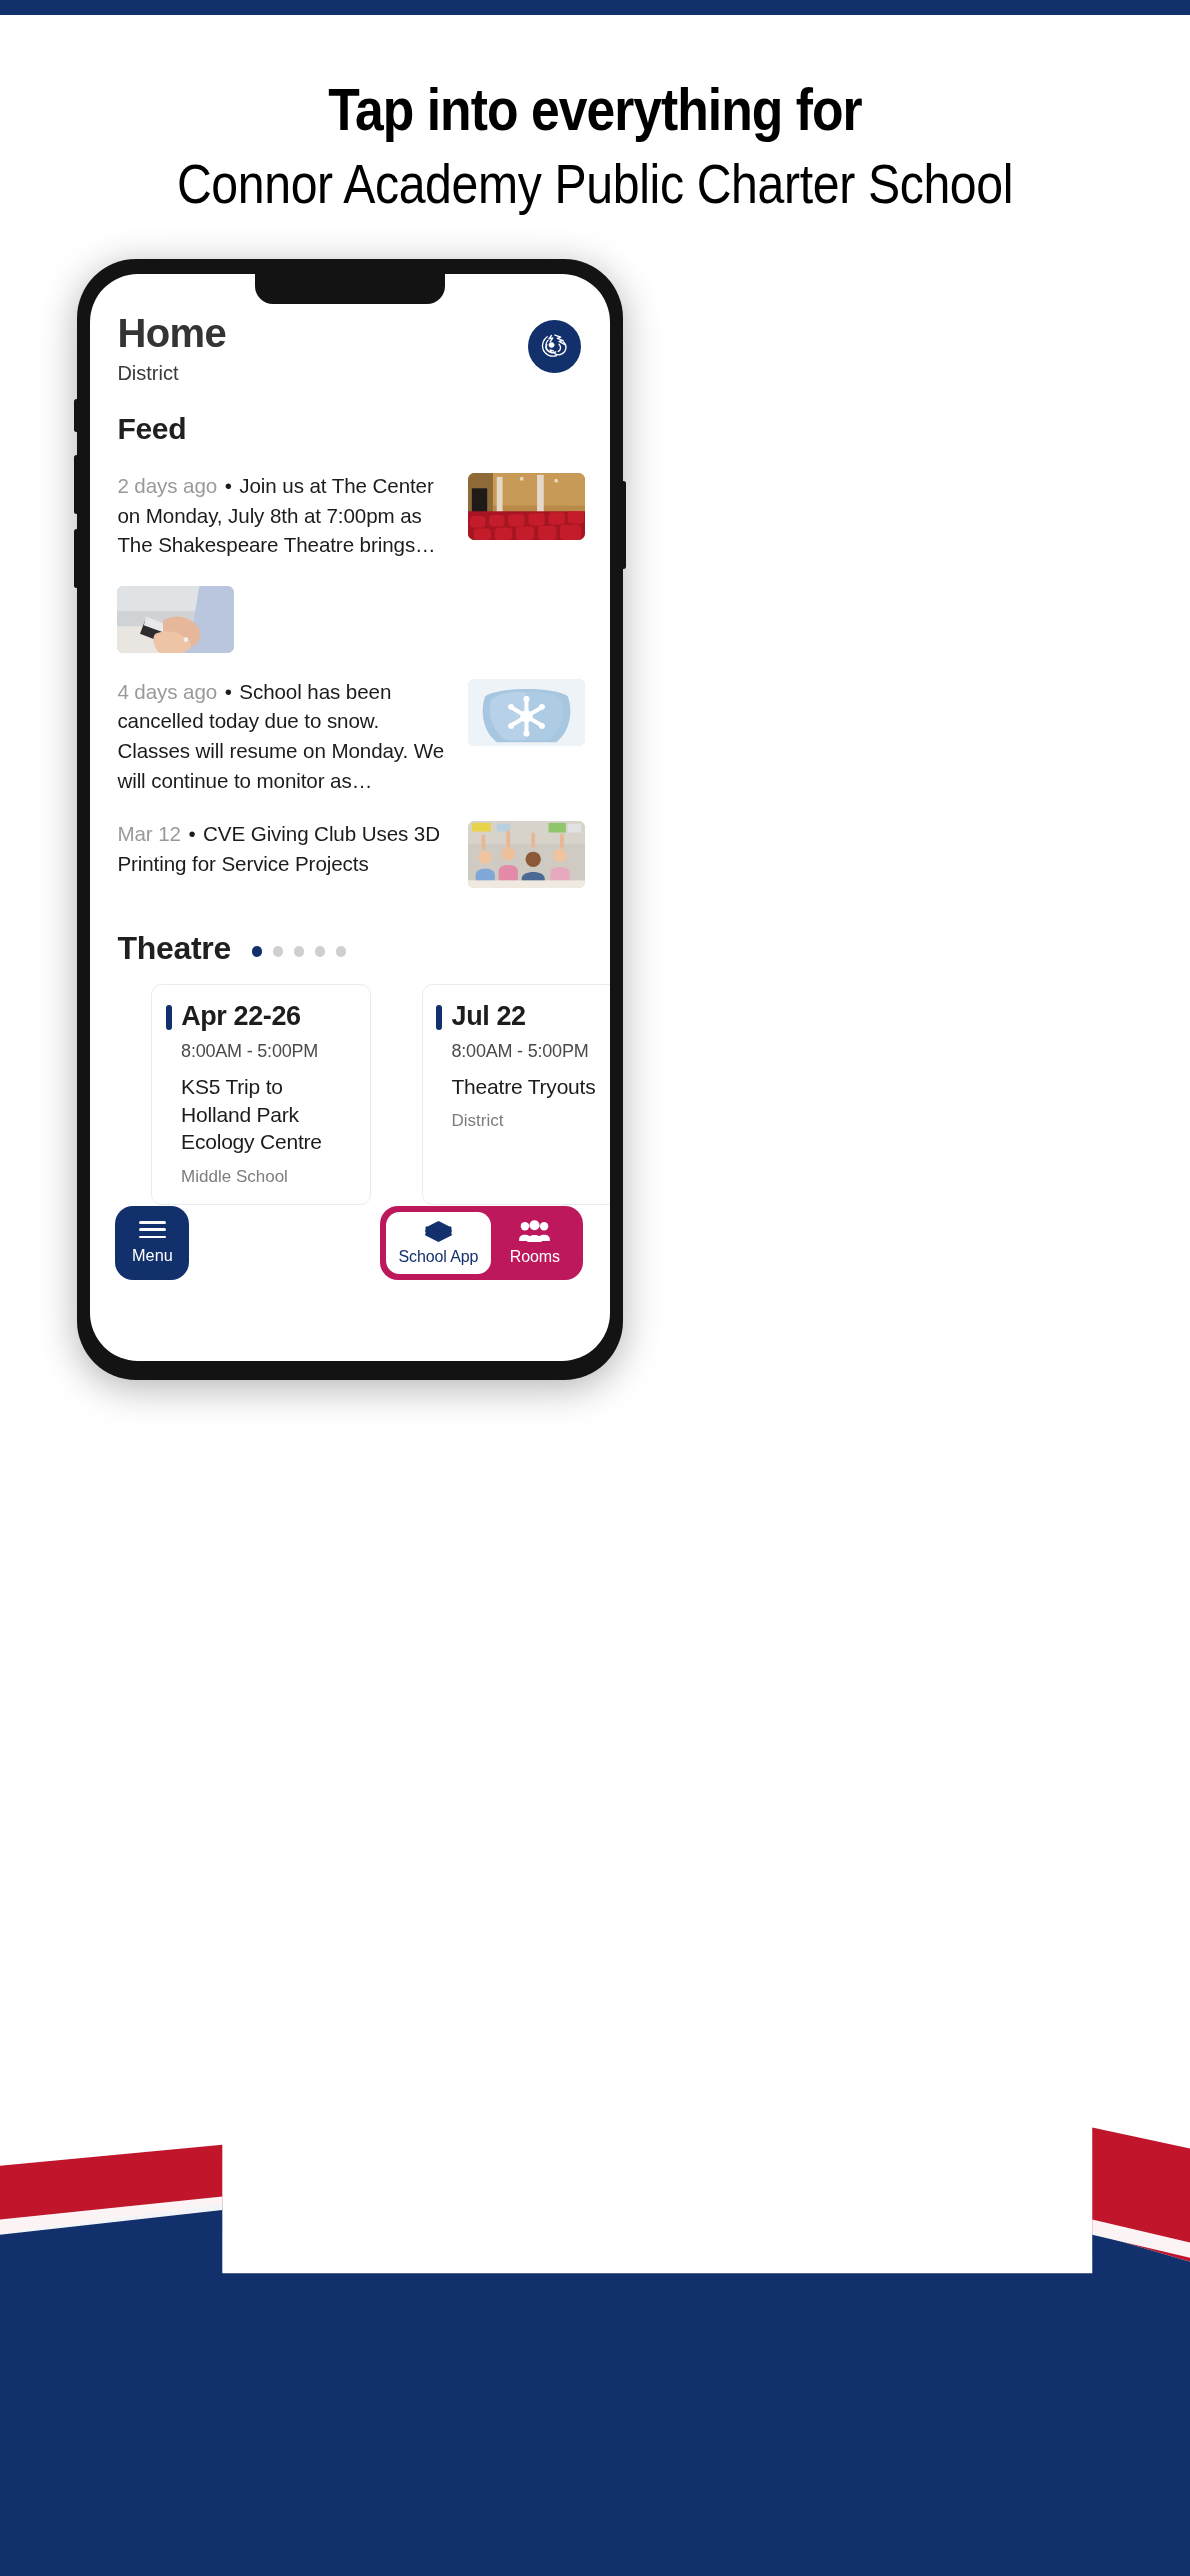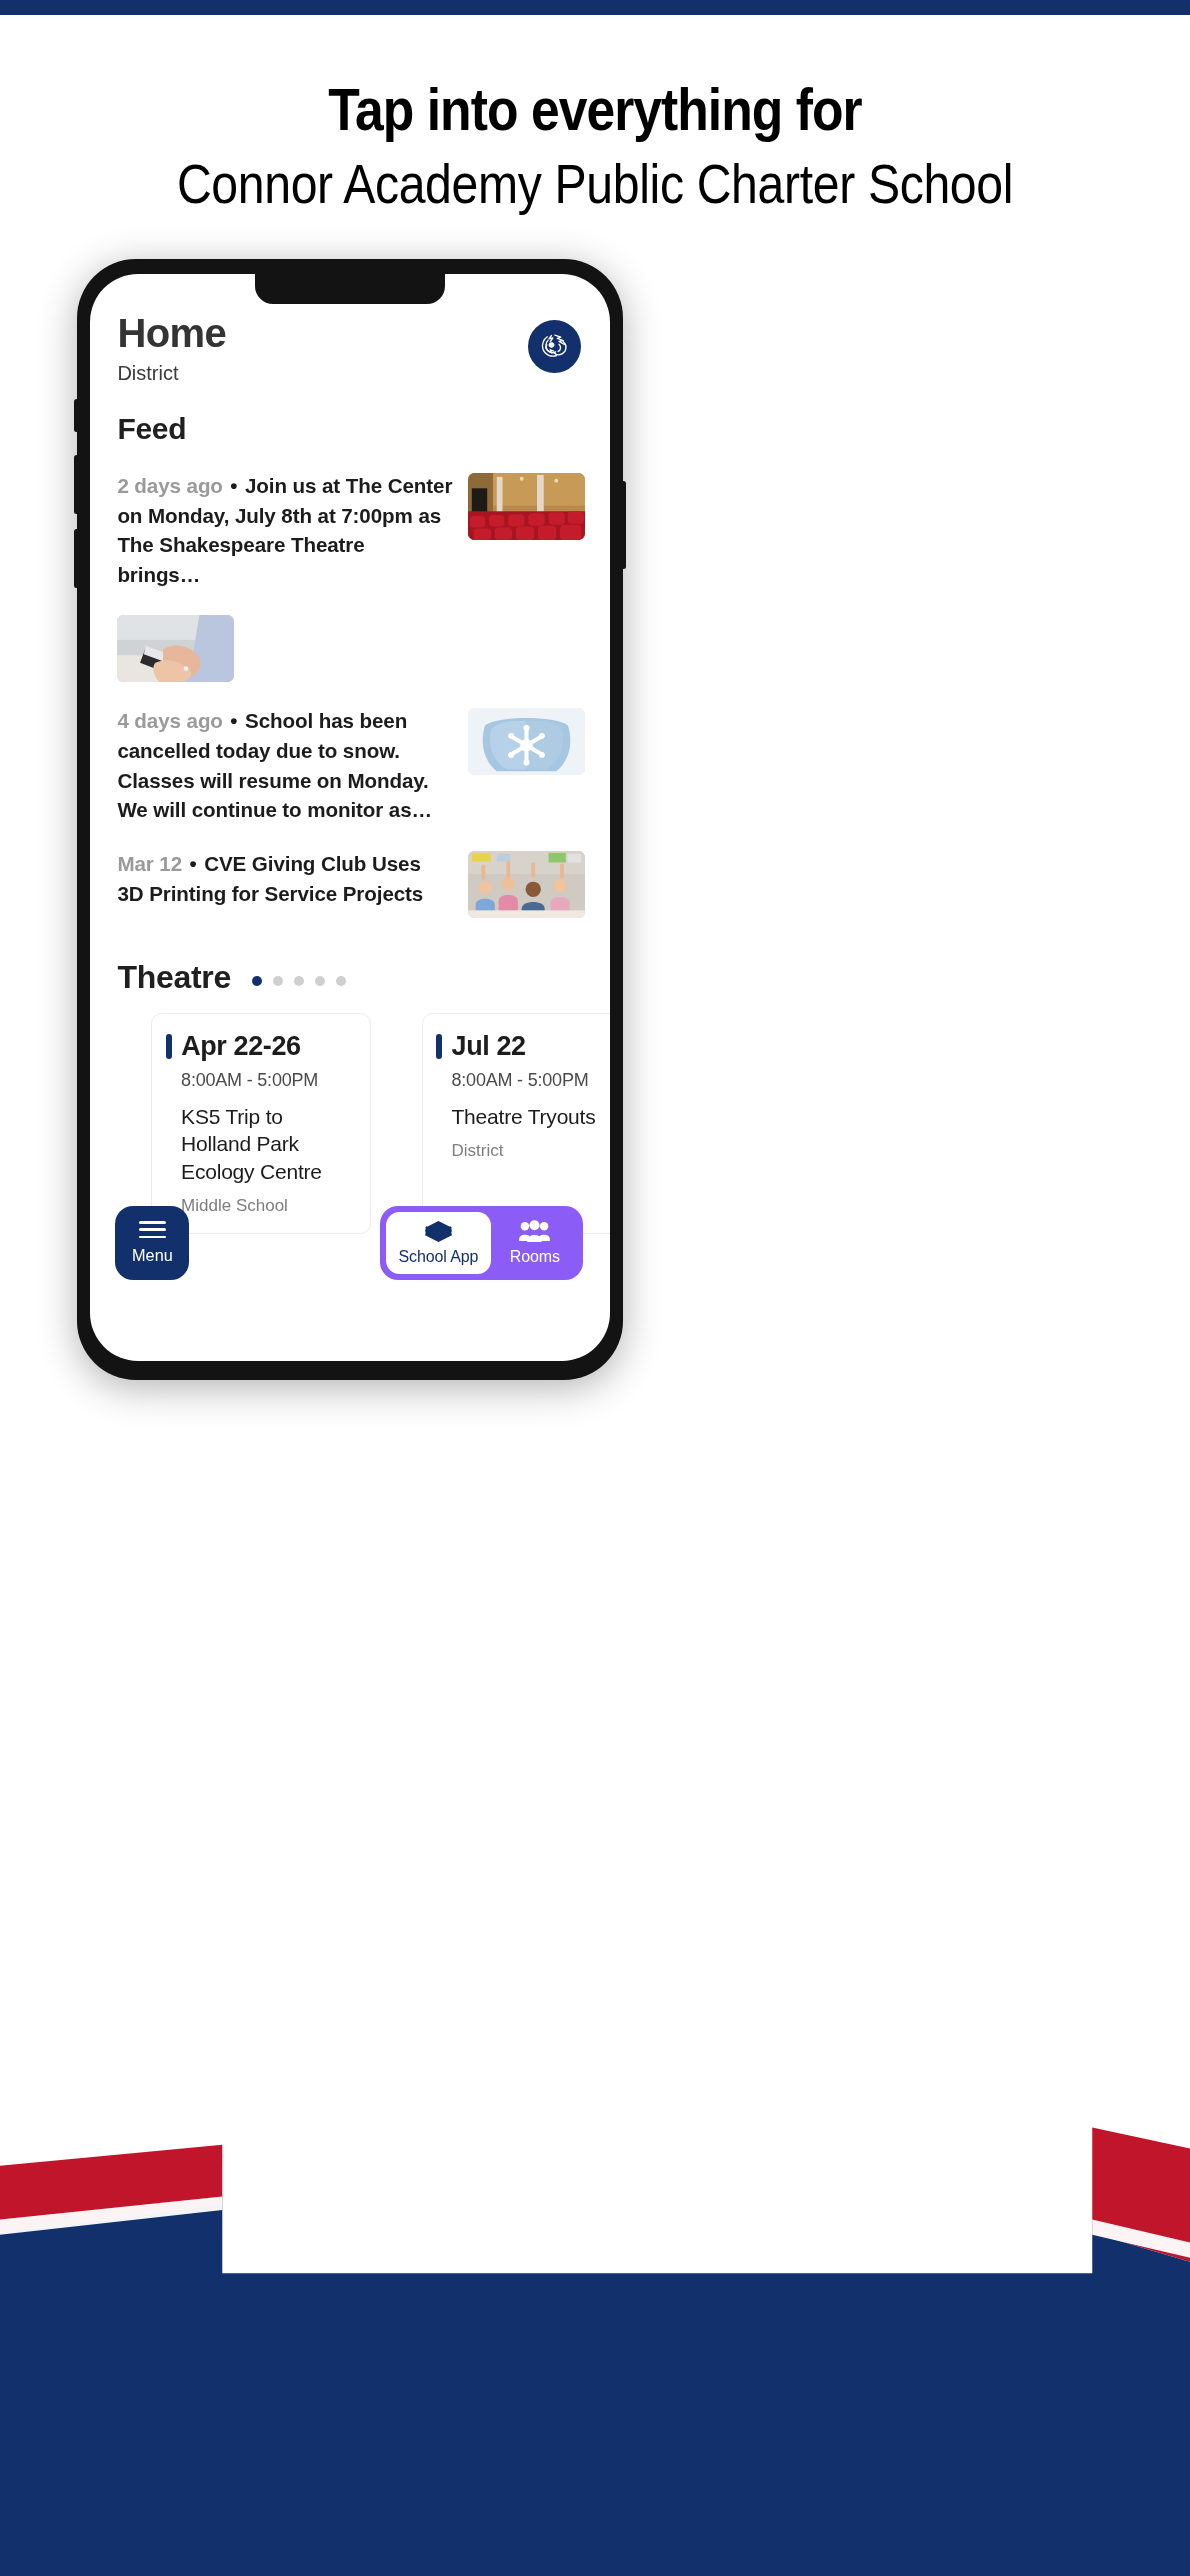--- a/index.html
+++ b/index.html
@@ -102,21 +102,20 @@
 
   
   #feed-list { padding:0 25px 0 27px; margin-top:13.4px; }
   .feed-item {
     display:flex; align-items:flex-start; gap:15.3px;
     padding:11.5px 0 12.5px 0;
   }
   .feed-text {
     flex:1 1 auto; font-size:20.6px; line-height:1.44; color:#1c1c1c;
     letter-spacing:-0.1px;
-    font-weight:bold;
   }
   .feed-time { color:#9a9a9a; }
   .feed-dot { color:#1c1c1c; padding:0 1.9px; }
   .feed-thumb {
     flex:none; width:117px; height:67px; border-radius:6.7px;
     overflow:hidden; margin-top:1.9px; background:#ddd;
   }
   .feed-thumb svg { display:block; width:117px; height:67px; }
 
   
@@ -155,21 +154,21 @@
   #menu-button {
     width:74px; height:74px; border-radius:18px; background:#12306b;
     display:flex; flex-direction:column; align-items:center; justify-content:center;
     gap:4.8px; color:#fff;
   }
   #menu-button .bars { display:flex; flex-direction:column; gap:4.8px; }
   #menu-button .bars i { display:block; width:27px; height:2.5px; background:#fff; border-radius:1.9px; }
   #menu-button .lbl { font-size:16.3px; color:#fff; margin-top:2.9px; }
 
   #seg-toggle {
-    display:flex; align-items:center; background:#8b5cf6;
+    display:flex; align-items:center; background:#be185d;
     border-radius:18px; padding:5.8px; gap:1.9px; height:74px;
   }
   .seg {
     display:flex; flex-direction:column; align-items:center; justify-content:center;
     gap:4.8px; border-radius:13.4px; padding:5.8px 12.5px; min-width:84px; height:62px;
   }
   .seg.active { background:#ffffff; }
   .seg.active .seg-lbl { color:#12306b; }
   .seg-lbl { font-size:16px; color:#ffffff; letter-spacing:-0.1px; }
   .seg svg { display:block; }

